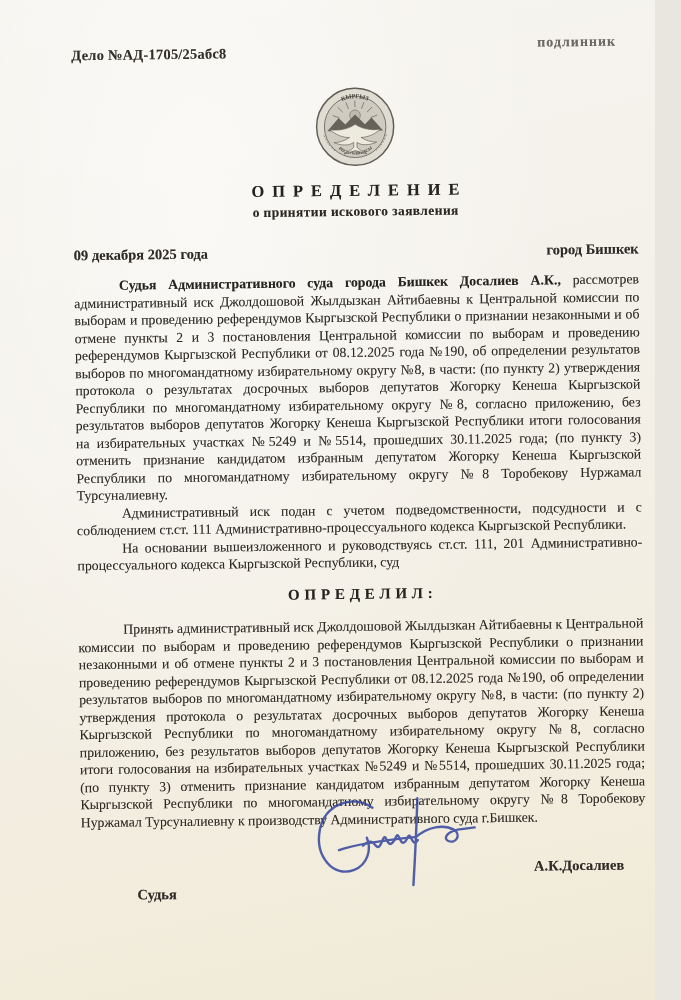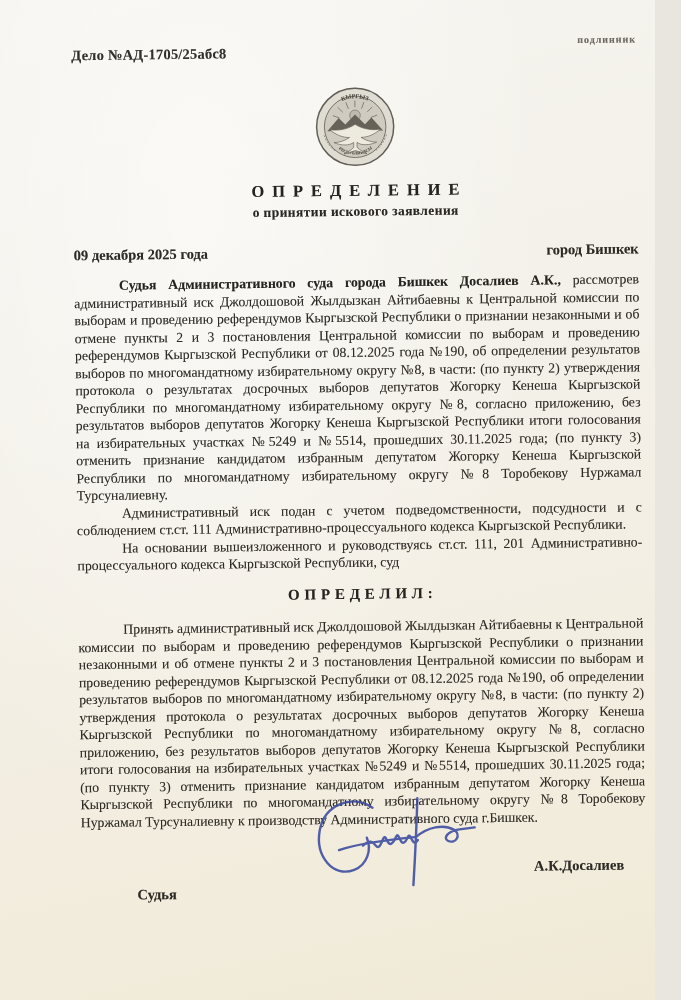--- a/index.html
+++ b/index.html
@@ -27,22 +27,22 @@
     transform: rotate(-0.7deg);
     transform-origin: 50% 40%;
     color: #2e2b26;
   }
   .toprow { display: flex; justify-content: space-between; align-items: flex-start; }
   .case-number {
     font-weight: bold; font-size: 14.5px; color: #33302b;
     letter-spacing: 0.2px;
   }
   .original-label {
-    font-weight: bold; font-size: 10px; color: #6e6a63;
-    letter-spacing: 1px; margin-top: -7px; margin-right: 0;
+    font-weight: bold; font-size: 14px; color: #6e6a63;
+    letter-spacing: 1px; margin-top: -7px; margin-right: 20px;
   }
   .emblem-wrap { width: 84px; height: 82px; margin: 25px auto 0 auto; }
   .doc-title {
     text-align: center; font-weight: bold; font-size: 16.5px;
     letter-spacing: 0.48em; margin-top: 13px; text-indent: 0.48em;
     color: #262420;
   }
   .doc-subtitle {
     text-align: center; font-weight: bold; font-size: 13.5px;
     margin-top: 3px; color: #2a2723; letter-spacing: 0.4px;

